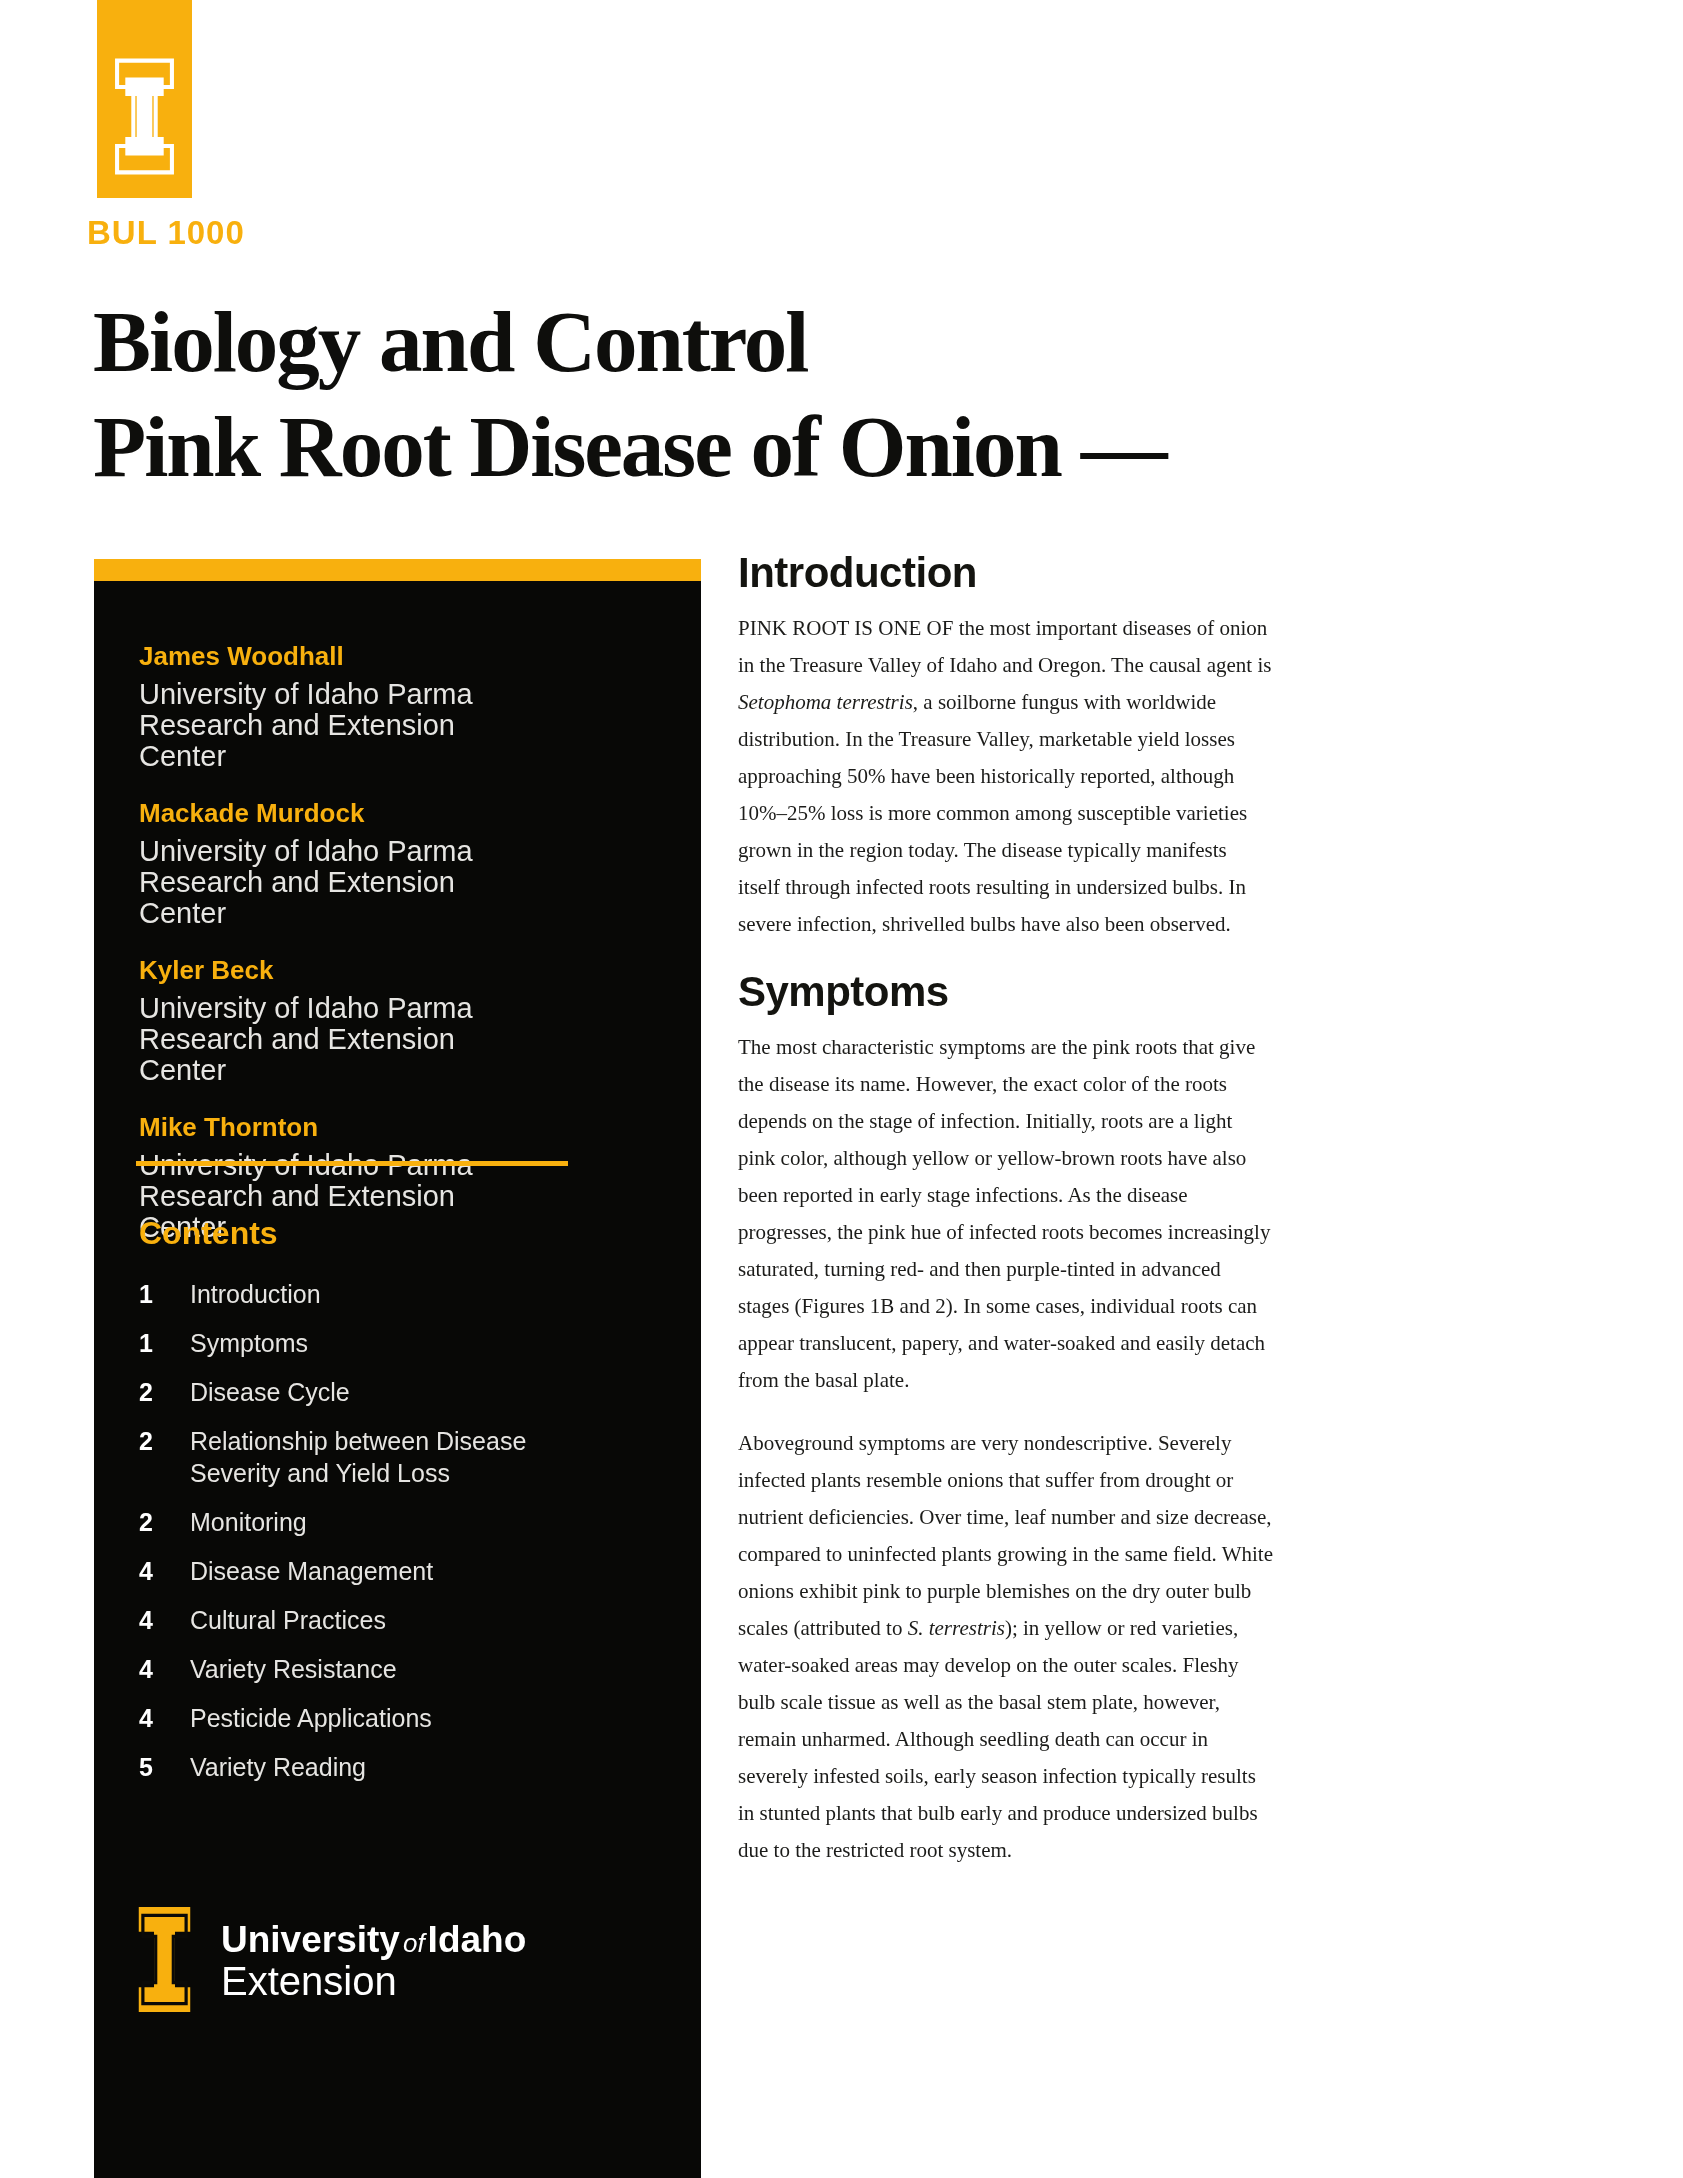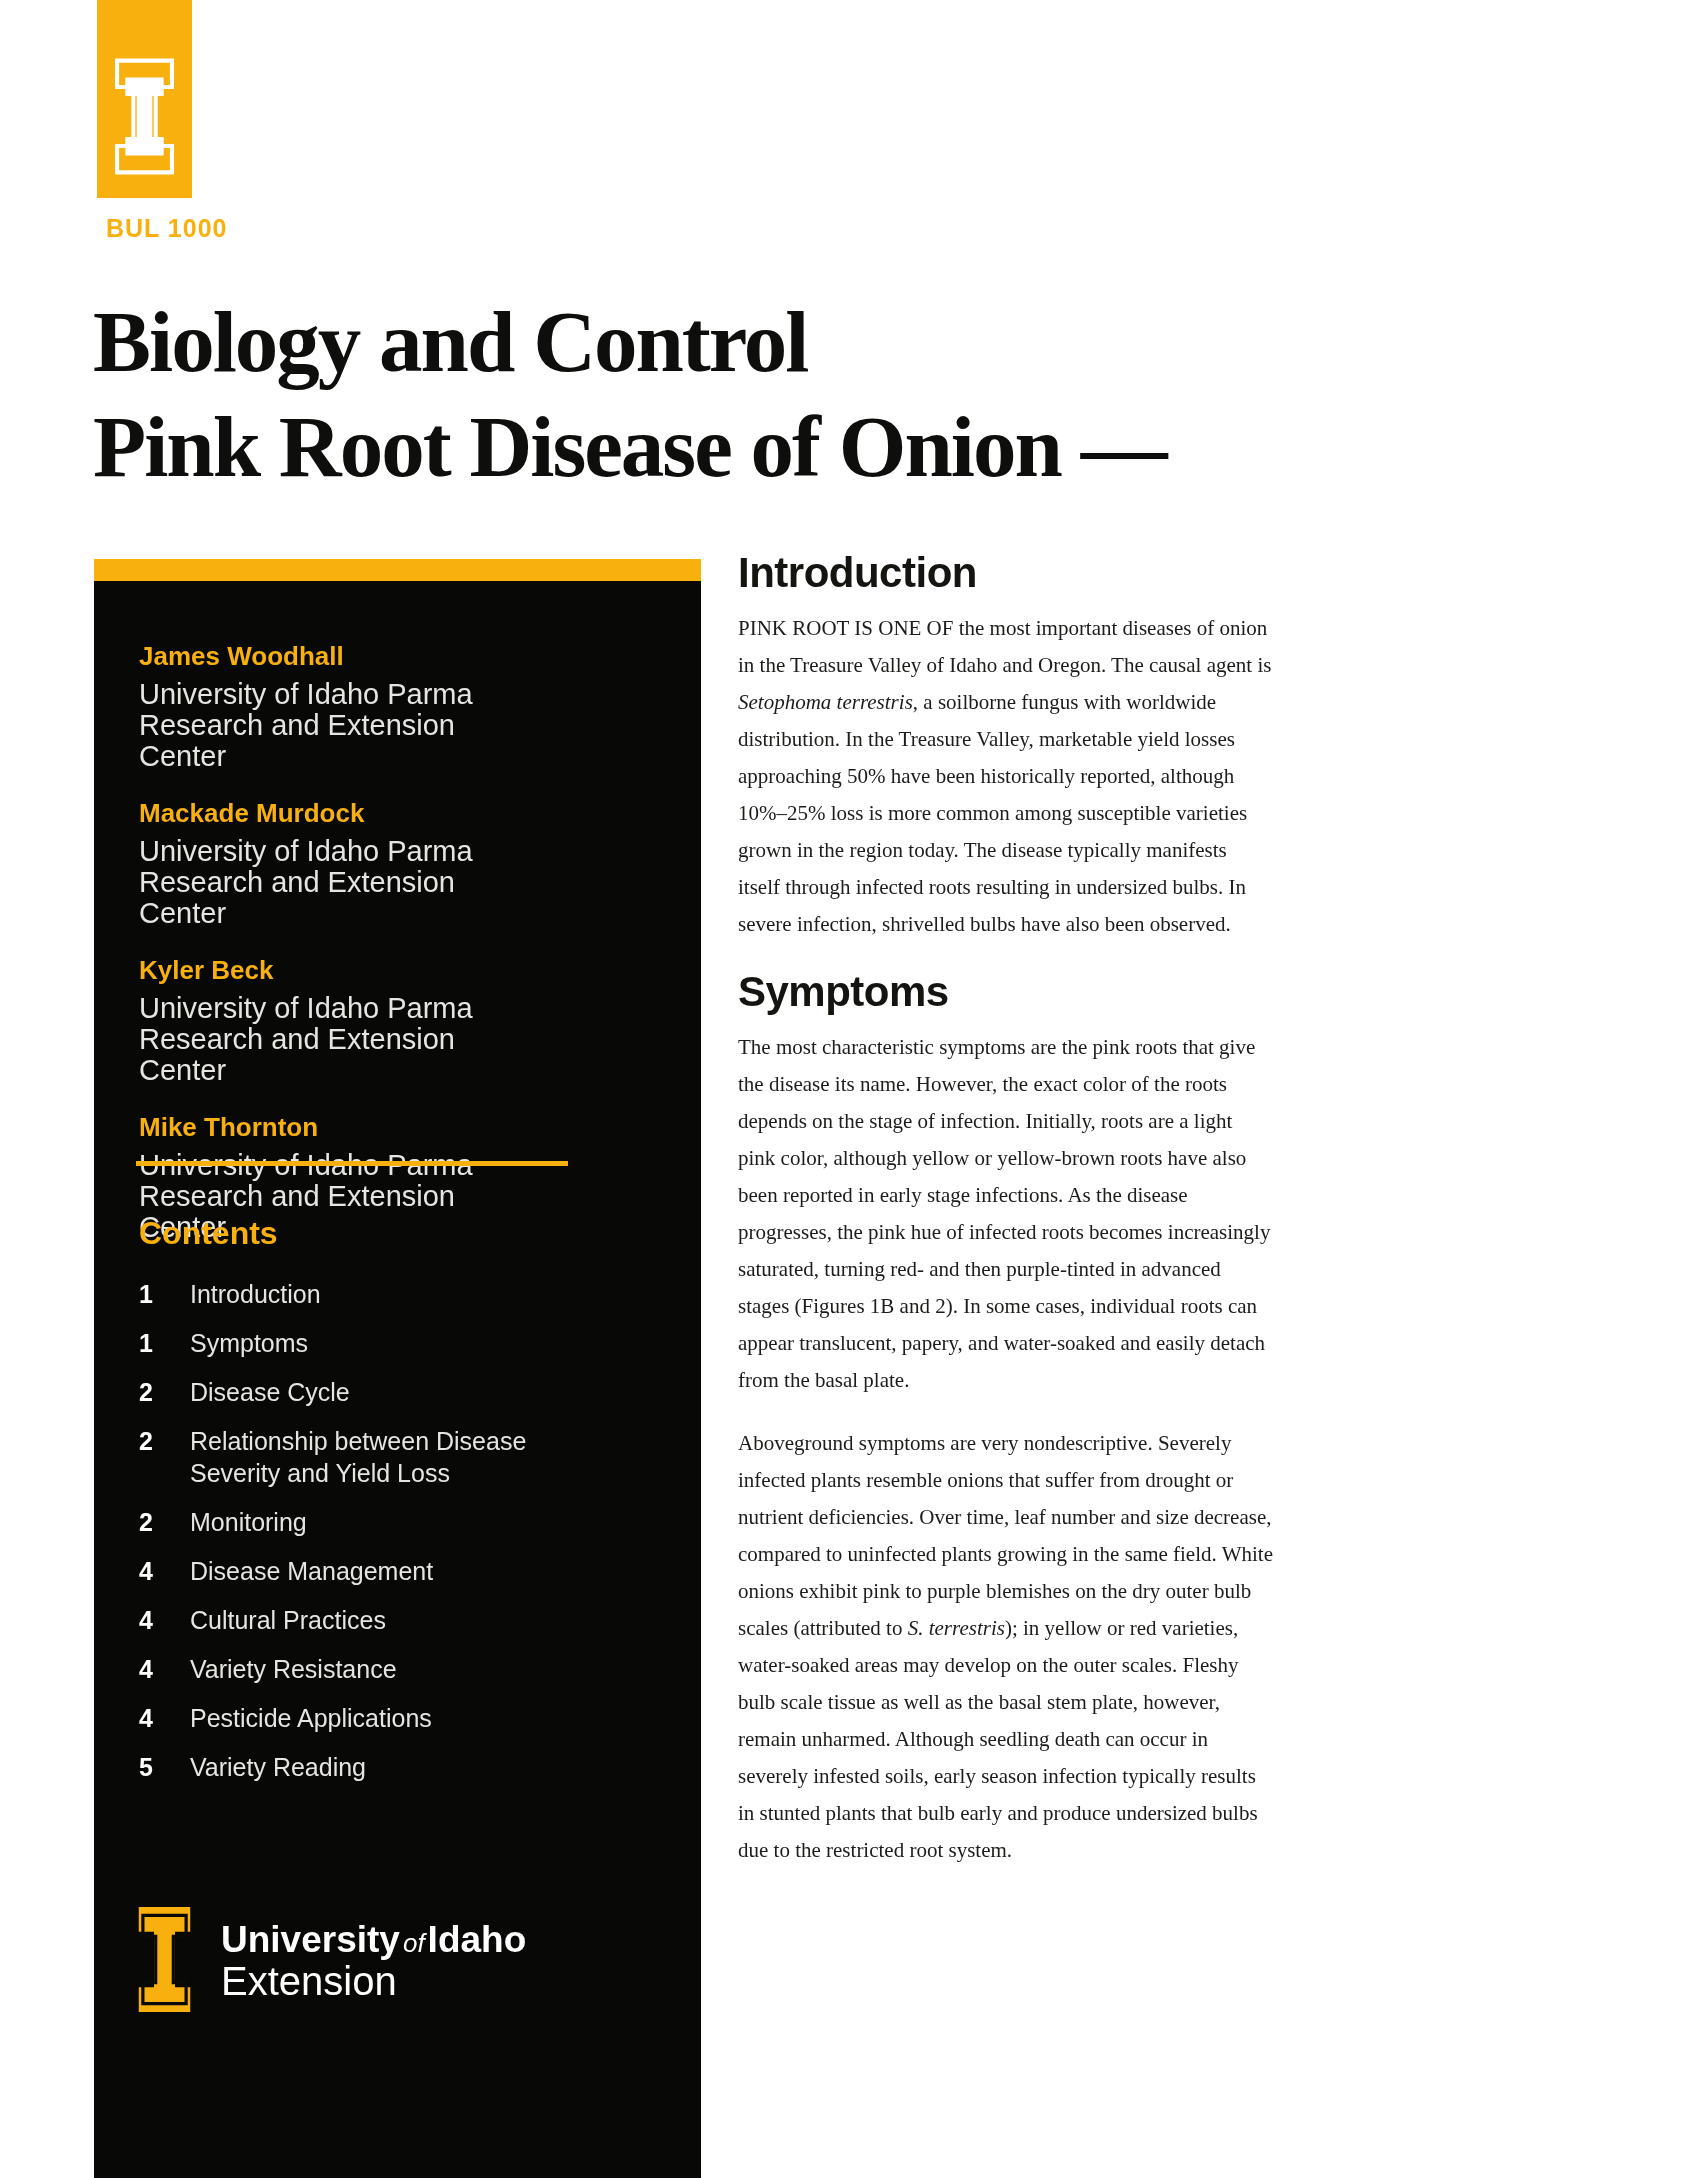--- a/index.html
+++ b/index.html
@@ -9,21 +9,21 @@
   }
   html,body{margin:0;padding:0;background:#ffffff;}
   .page{
     position:relative;width:1683px;height:2178px;background:#ffffff;overflow:hidden;
     font-family:"Liberation Sans",sans-serif;
   }
 
   
   .logo-box{position:absolute;left:97px;top:0;width:95px;height:198px;background:var(--gold);}
   .logo-box svg{position:absolute;left:15px;top:55px;}
-  .bul{position:absolute;left:106px;top:214px;font-size:25px;font-weight:700;
+  .bul{position:absolute;left:87px;top:214px;font-size:33px;font-weight:700;
        letter-spacing:1px;color:var(--gold);}
 
   
   .title{position:absolute;left:93px;top:289px;width:1406px;
          font-family:"Liberation Serif",serif;font-weight:700;color:#0E0E0C;
          font-size:87px;line-height:105px;letter-spacing:-2px;}
 
   
   .sidebar{position:absolute;left:94px;top:559px;width:559px;height:1780px;
            background:var(--sidebar-bg);padding-left:48px;}

